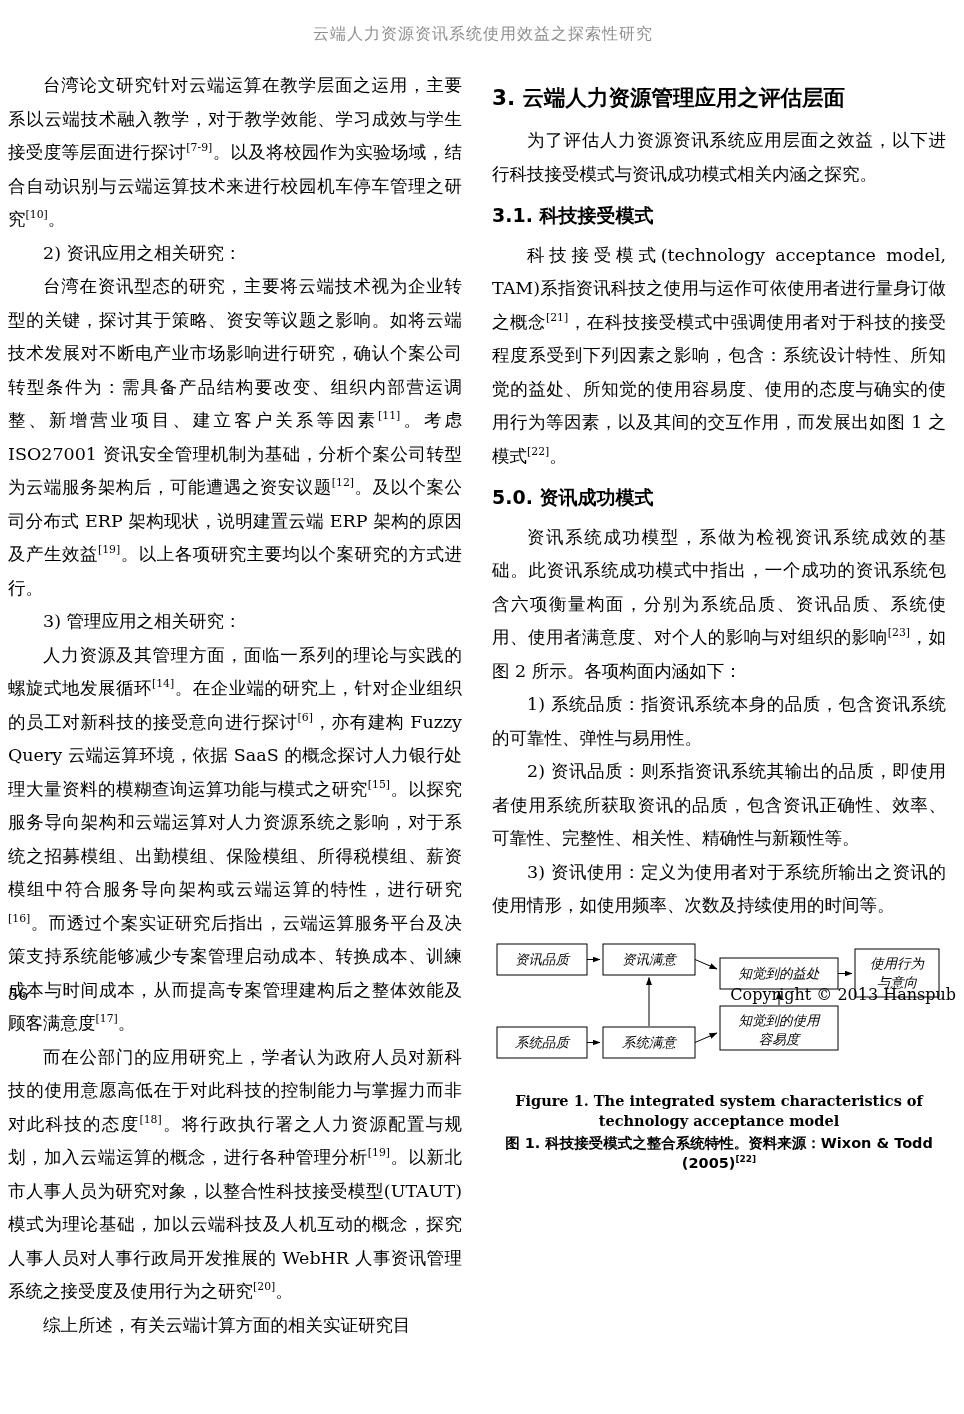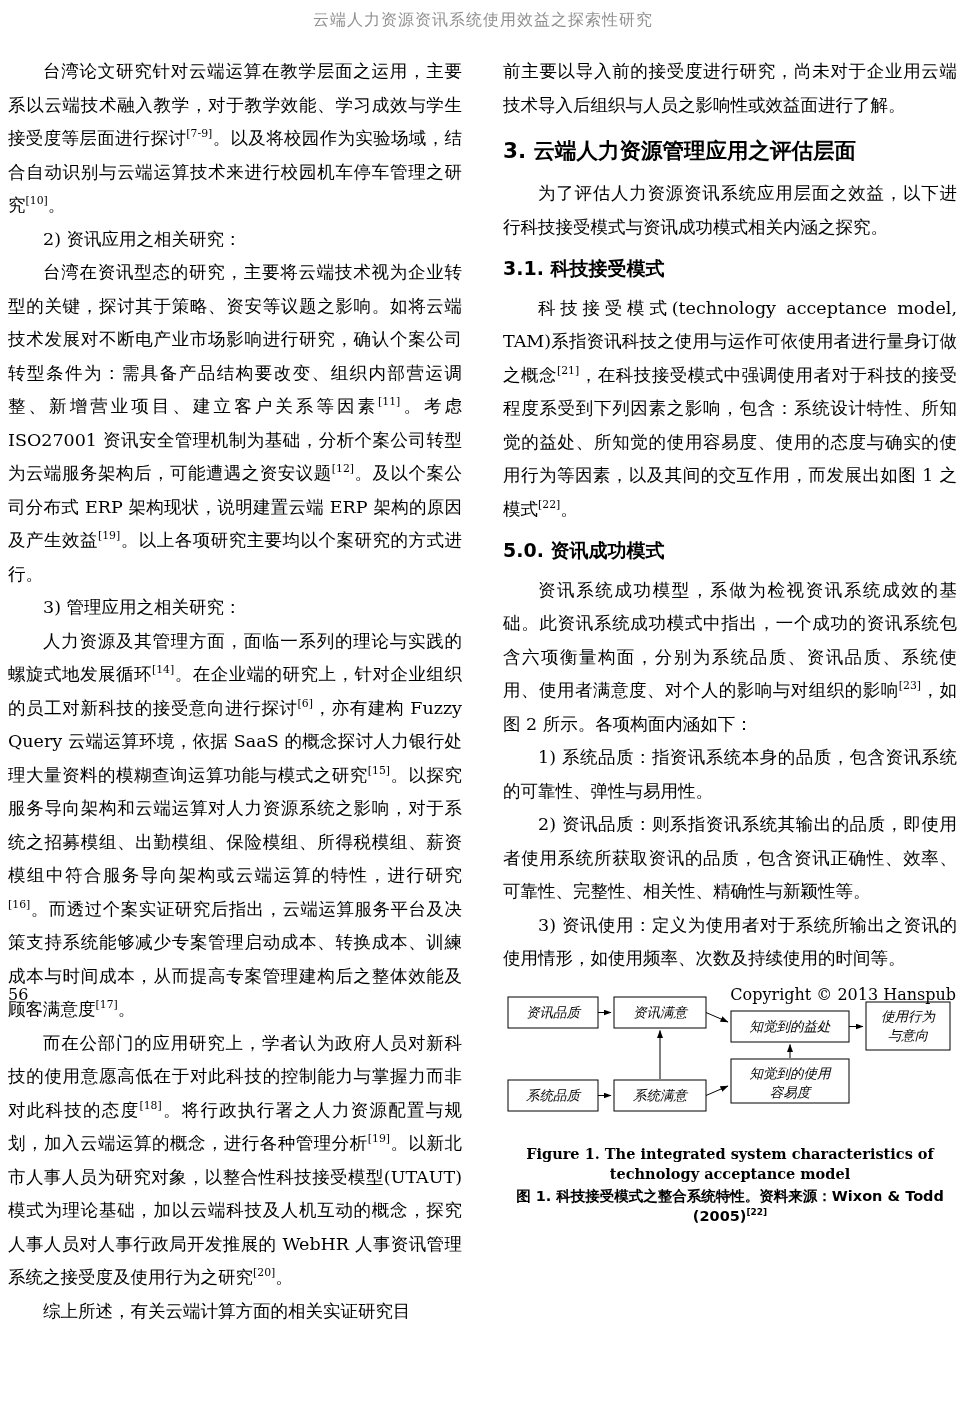--- a/index.html
+++ b/index.html
@@ -4,28 +4,28 @@
 <style>
   * { margin:0; padding:0; box-sizing:border-box; }
   html,body { background:#ffffff; }
   body {
     width:964px; height:1414px;
     font-family:"DejaVu Serif","Liberation Serif",serif;
     color:#000;
     position:relative;
     overflow:hidden;
   }
-  .page { width:964px; height:1016px; position:relative; padding:10px 6px 0 8px; }
+  .page { width:964px; height:1016px; position:relative; padding:24px 6px 0 8px; }
   .running-head {
     text-align:center;
     color:#8f8f8f;
     font-size:16px;
     letter-spacing:1px;
   }
-  .columns { display:flex; gap:41px; margin-top:24px; }
+  .columns { display:flex; gap:30px; margin-top:24px; }
   .col {
     width:454px;
     font-size:17.5px;
     line-height:33.5px;
     text-align:justify;
   }
   .blk.p, .blk.li { text-indent:2em; }
   .blk.pc { text-indent:0; }
   .blk.h2 {
     font-family:"DejaVu Sans","Liberation Sans",sans-serif;
@@ -87,21 +87,20 @@
     <div class="col" id="col-left">
         <div class="blk p">台湾论文研究针对云端运算在教学层面之运用，主要系以云端技术融入教学，对于教学效能、学习成效与学生接受度等层面进行探讨<sup>[7-9]</sup>。以及将校园作为实验场域，结合自动识别与云端运算技术来进行校园机车停车管理之研究<sup>[10]</sup>。</div>
         <div class="blk li">2)  资讯应用之相关研究：</div>
         <div class="blk p">台湾在资讯型态的研究，主要将云端技术视为企业转型的关键，探讨其于策略、资安等议题之影响。如将云端技术发展对不断电产业市场影响进行研究，确认个案公司转型条件为：需具备产品结构要改变、组织内部营运调整、新增营业项目、建立客户关系等因素<sup>[11]</sup>。考虑 ISO27001 资讯安全管理机制为基础，分析个案公司转型为云端服务架构后，可能遭遇之资安议题<sup>[12]</sup>。及以个案公司分布式 ERP 架构现状，说明建置云端 ERP 架构的原因及产生效益<sup>[19]</sup>。以上各项研究主要均以个案研究的方式进行。</div>
         <div class="blk li">3)  管理应用之相关研究：</div>
         <div class="blk p">人力资源及其管理方面，面临一系列的理论与实践的螺旋式地发展循环<sup>[14]</sup>。在企业端的研究上，针对企业组织的员工对新科技的接受意向进行探讨<sup>[6]</sup>，亦有建构 Fuzzy Query 云端运算环境，依据 SaaS 的概念探讨人力银行处理大量资料的模糊查询运算功能与模式之研究<sup>[15]</sup>。以探究服务导向架构和云端运算对人力资源系统之影响，对于系统之招募模组、出勤模组、保险模组、所得税模组、薪资模组中符合服务导向架构或云端运算的特性，进行研究<sup>[16]</sup>。而透过个案实证研究后指出，云端运算服务平台及决策支持系统能够减少专案管理启动成本、转换成本、训練成本与时间成本，从而提高专案管理建构后之整体效能及顾客满意度<sup>[17]</sup>。</div>
         <div class="blk p">而在公部门的应用研究上，学者认为政府人员对新科技的使用意愿高低在于对此科技的控制能力与掌握力而非对此科技的态度<sup>[18]</sup>。将行政执行署之人力资源配置与规划，加入云端运算的概念，进行各种管理分析<sup>[19]</sup>。以新北市人事人员为研究对象，以整合性科技接受模型(UTAUT)模式为理论基础，加以云端科技及人机互动的概念，探究人事人员对人事行政局开发推展的 WebHR 人事资讯管理系统之接受度及使用行为之研究<sup>[20]</sup>。</div>
         <div class="blk p">综上所述，有关云端计算方面的相关实证研究目</div>
       </div>
     <div class="col" id="col-right">
-        <div class="blk pc">前主要以导入前的接受度进行研究，尚未对于企业用云端技术导入后组织与人员之影响性或效益面进行了解。</div>
         <div class="blk h2">3.  云端人力资源管理应用之评估层面</div>
         <div class="blk p">为了评估人力资源资讯系统应用层面之效益，以下进行科技接受模式与资讯成功模式相关内涵之探究。</div>
         <div class="blk h3">3.1.  科技接受模式</div>
         <div class="blk p">科技接受模式(technology acceptance model, TAM)系指资讯科技之使用与运作可依使用者进行量身订做之概念<sup>[21]</sup>，在科技接受模式中强调使用者对于科技的接受程度系受到下列因素之影响，包含：系统设计特性、所知觉的益处、所知觉的使用容易度、使用的态度与确实的使用行为等因素，以及其间的交互作用，而发展出如图 1 之模式<sup>[22]</sup>。</div>
         <div class="blk h3">5.0.  资讯成功模式</div>
         <div class="blk p">资讯系统成功模型，系做为检视资讯系统成效的基础。此资讯系统成功模式中指出，一个成功的资讯系统包含六项衡量构面，分别为系统品质、资讯品质、系统使用、使用者满意度、对个人的影响与对组织的影响<sup>[23]</sup>，如图 2 所示。各项构面内涵如下：</div>
         <div class="blk li">1)  系统品质：指资讯系统本身的品质，包含资讯系统的可靠性、弹性与易用性。</div>
         <div class="blk li">2)  资讯品质：则系指资讯系统其输出的品质，即使用者使用系统所获取资讯的品质，包含资讯正确性、效率、可靠性、完整性、相关性、精确性与新颖性等。</div>
         <div class="blk li">3)  资讯使用：定义为使用者对于系统所输出之资讯的使用情形，如使用频率、次数及持续使用的时间等。</div>
   <div class="figure">

